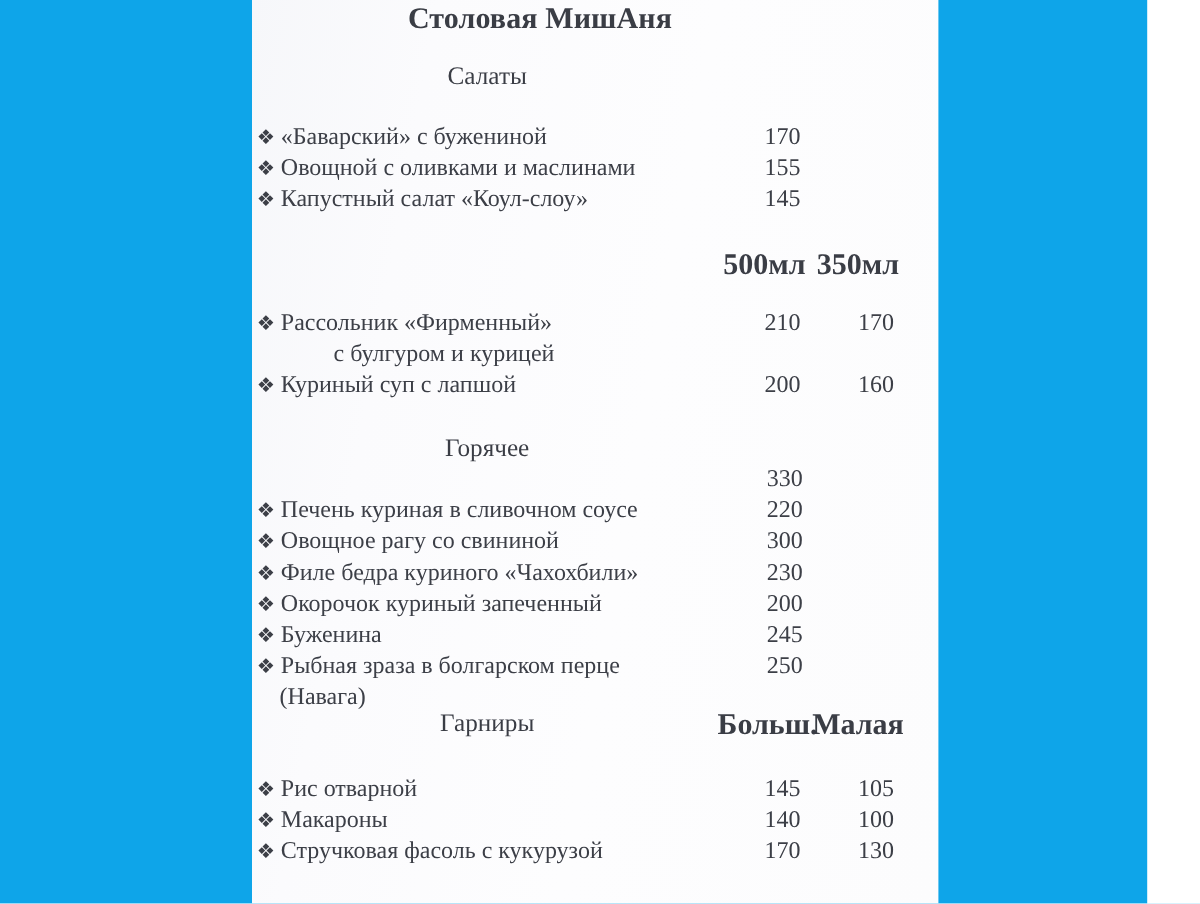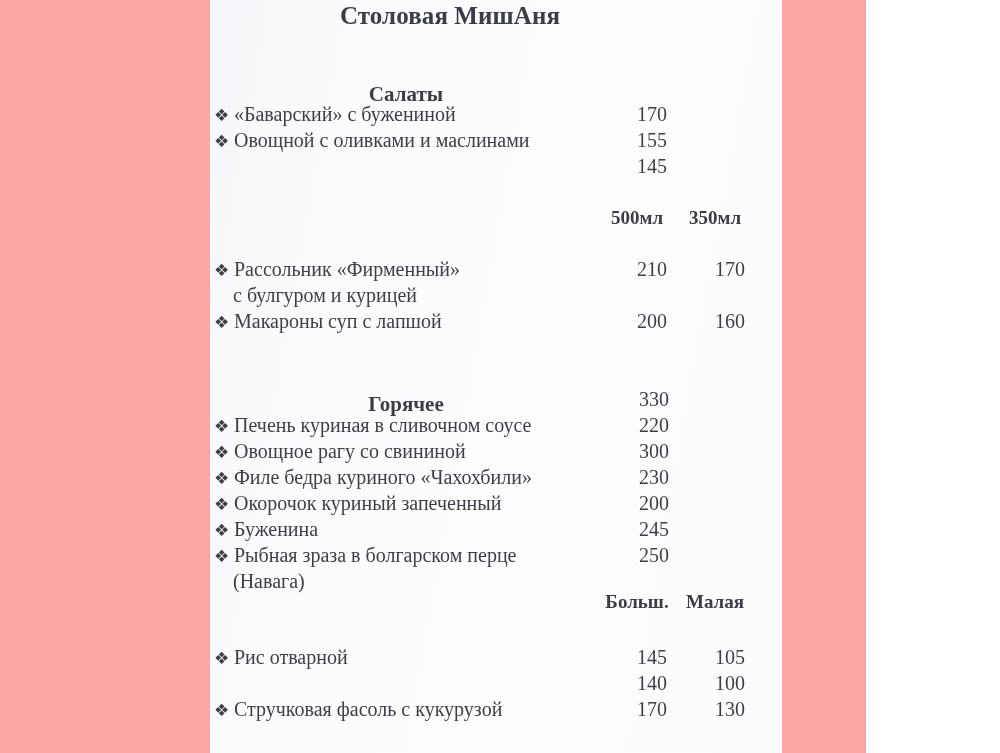--- a/index.html
+++ b/index.html
@@ -12,23 +12,23 @@
     width: 1000px;
     height: 753px;
     overflow: hidden;
     font-family: "Liberation Serif", "DejaVu Serif", serif;
     color: #3c3f47;
   }
 
   
   #menu-page {
     position: relative;
-    width: 866px;
-    height: 753px;
-    background: #fca5a5;
+    width: 956px;
+    height: 753px;
+    background: #0ea5e9;
   }
   .scan-sheet {
     position: absolute;
     left: 210px;
     top: 0;
     width: 572px;
     height: 753px;
     background: linear-gradient(100deg, #f6f7fa 0%, #fbfbfd 22%, #fdfdfe 55%, #fcfcfd 100%);
   }
 
@@ -48,34 +48,33 @@
     width: 900px;
     text-align: center;
     font-size: 25px;
     font-weight: bold;
     letter-spacing: .1px;
     color: #3a3d45;
   }
   .section-heading {
     position: absolute;
     font-size: 21px;
-    font-weight: bold;
+    font-weight: normal;
     color: #3a3d45;
     white-space: nowrap;
-    margin-top: 31px;
   }
   .section-heading.salads   { left: 286px; top: 51px;  width: 240px; text-align: center; }
   .section-heading.soups    { left: 286px; top: 206px; width: 240px; text-align: center; }
   .section-heading.hot      { left: 286px; top: 361px; width: 240px; text-align: center; }
   .section-heading.sides    { left: 286px; top: 590px; width: 240px; text-align: center; }
 
   
   .col-headers {
     position: absolute;
-    font-size: 19px;
+    font-size: 25px;
     font-weight: bold;
     color: #3a3d45;
     white-space: nowrap;
   }
   .col-headers .col {
     display: inline-block;
     text-align: center;
   }
   .col-headers.soups-cols  { left: 598px; top: 207px; }
   .col-headers.soups-cols .col { width: 78px; }
@@ -142,36 +141,39 @@
     <div class="item-row" style="top:103px;">
       <span class="bullet">❖</span><span class="item-name">«Баварский» с бужениной</span>
     </div>
     <div class="price single-salad" style="top:103px;">170</div>
 
     <div class="item-row" style="top:129px;">
       <span class="bullet">❖</span><span class="item-name">Овощной с оливками и маслинами</span>
     </div>
     <div class="price single-salad" style="top:129px;text-align:center;">155</div>
 
+    <div class="item-row" style="top:155px;">
+      <span class="bullet">❖</span><span class="item-name">Капустный салат «Коул-слоу»</span>
+    </div>
     <div class="price single-salad" style="top:155px;">145</div>
 
 
     <div class="col-headers soups-cols">
       <span class="col">500мл</span><span class="col">350мл</span>
     </div>
 
     <div class="item-row" style="top:258px;">
       <span class="bullet">❖</span><span class="item-name">Рассольник «Фирменный»</span>
     </div>
-    <div class="cont-line" style="top:284px;">с булгуром и курицей</div>
+    <div class="cont-line" style="top:284px;margin-left:45px;">с булгуром и курицей</div>
     <div class="price c1" style="top:258px;">210</div>
     <div class="price c2" style="top:258px;">170</div>
 
     <div class="item-row" style="top:310px;">
-      <span class="bullet">❖</span><span class="item-name">Макароны суп с лапшой</span>
+      <span class="bullet">❖</span><span class="item-name">Куриный суп с лапшой</span>
     </div>
     <div class="price c1" style="top:310px;">200</div>
     <div class="price c2" style="top:310px;">160</div>
 
     <div class="section-heading hot">Горячее</div>
 
     <div class="price single-hot" style="top:388px;">330</div>
 
     <div class="item-row" style="top:414px;">
       <span class="bullet">❖</span><span class="item-name">Печень куриная в сливочном соусе</span>
@@ -197,31 +199,35 @@
       <span class="bullet">❖</span><span class="item-name">Буженина</span>
     </div>
     <div class="price single-hot" style="top:518px;">245</div>
 
     <div class="item-row" style="top:544px;">
       <span class="bullet">❖</span><span class="item-name">Рыбная зраза в болгарском перце</span>
     </div>
     <div class="cont-line" style="top:570px;">(Навага)</div>
     <div class="price single-hot" style="top:544px;">250</div>
 
+    <div class="section-heading sides">Гарниры</div>
 
     <div class="col-headers sides-cols">
       <span class="col">Больш.</span><span class="col">Малая</span>
     </div>
 
     <div class="item-row" style="top:646px;">
       <span class="bullet">❖</span><span class="item-name">Рис отварной</span>
     </div>
     <div class="price c1" style="top:646px;">145</div>
     <div class="price c2" style="top:646px;">105</div>
 
+    <div class="item-row" style="top:672px;">
+      <span class="bullet">❖</span><span class="item-name">Макароны</span>
+    </div>
     <div class="price c1" style="top:672px;">140</div>
     <div class="price c2" style="top:672px;">100</div>
 
     <div class="item-row" style="top:698px;text-decoration:underline;">
       <span class="bullet">❖</span><span class="item-name">Стручковая фасоль с кукурузой</span>
     </div>
     <div class="cont-line" style="top:764px;">на пару</div>
     <div class="price c1" style="top:698px;">170</div>
     <div class="price c2" style="top:698px;">130</div>
 

